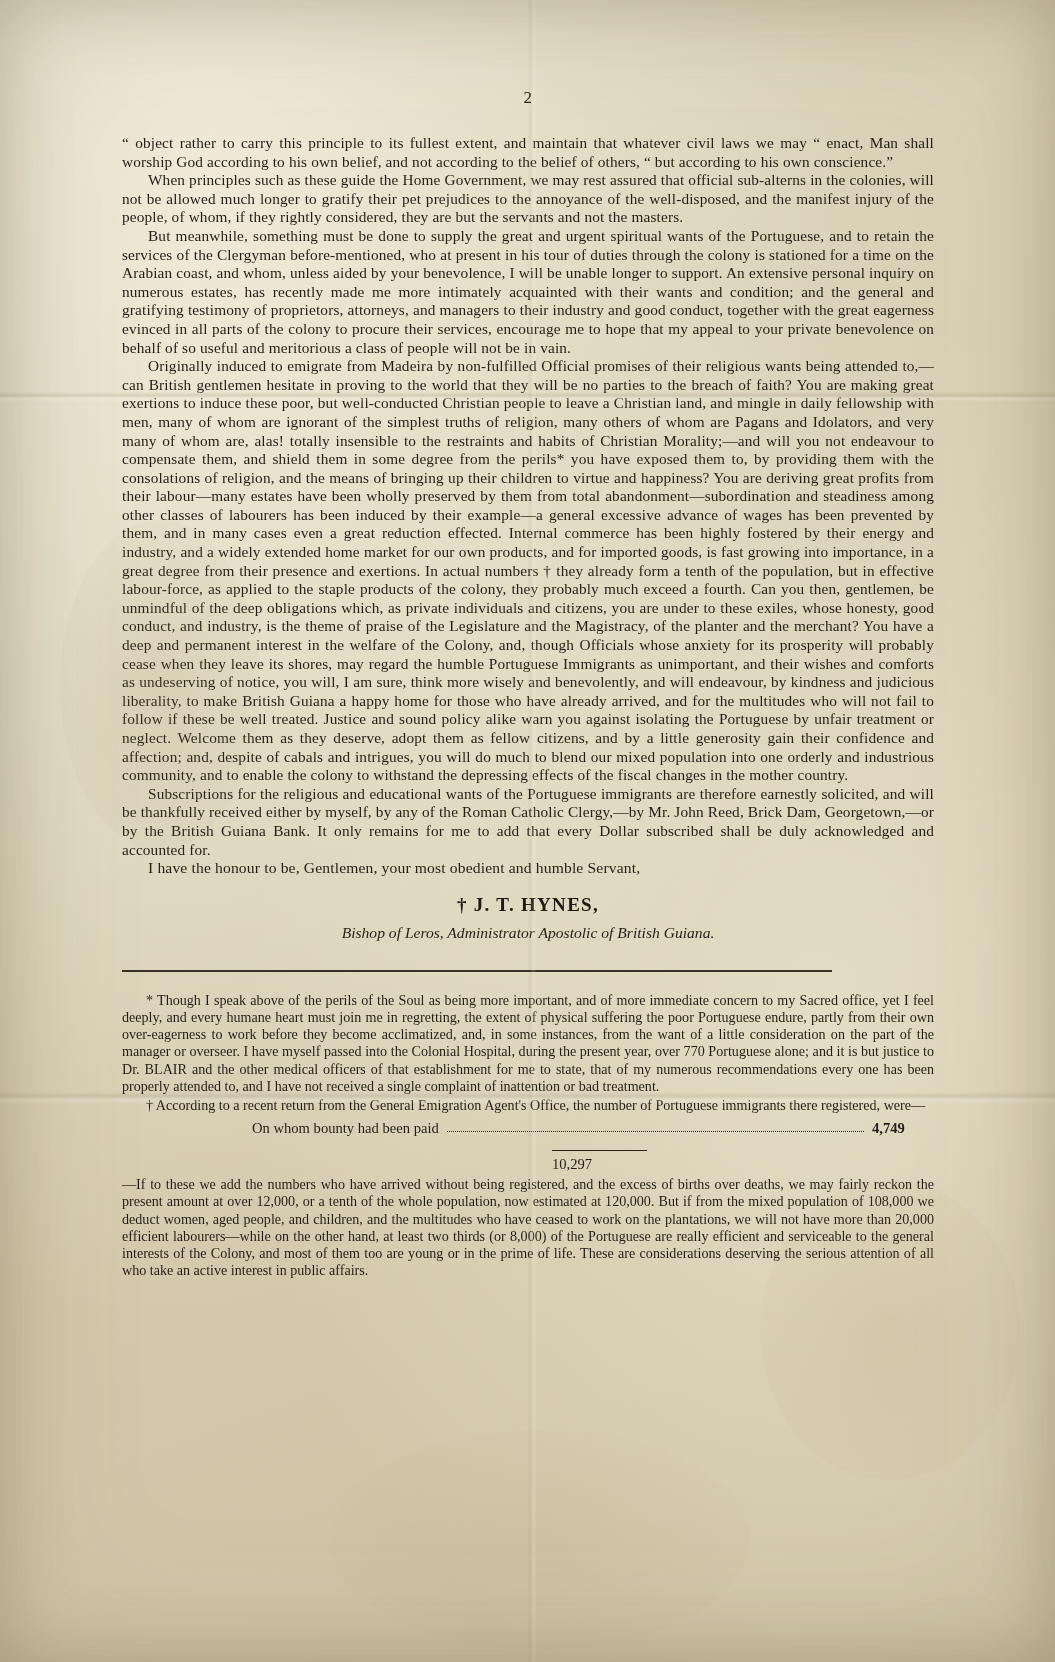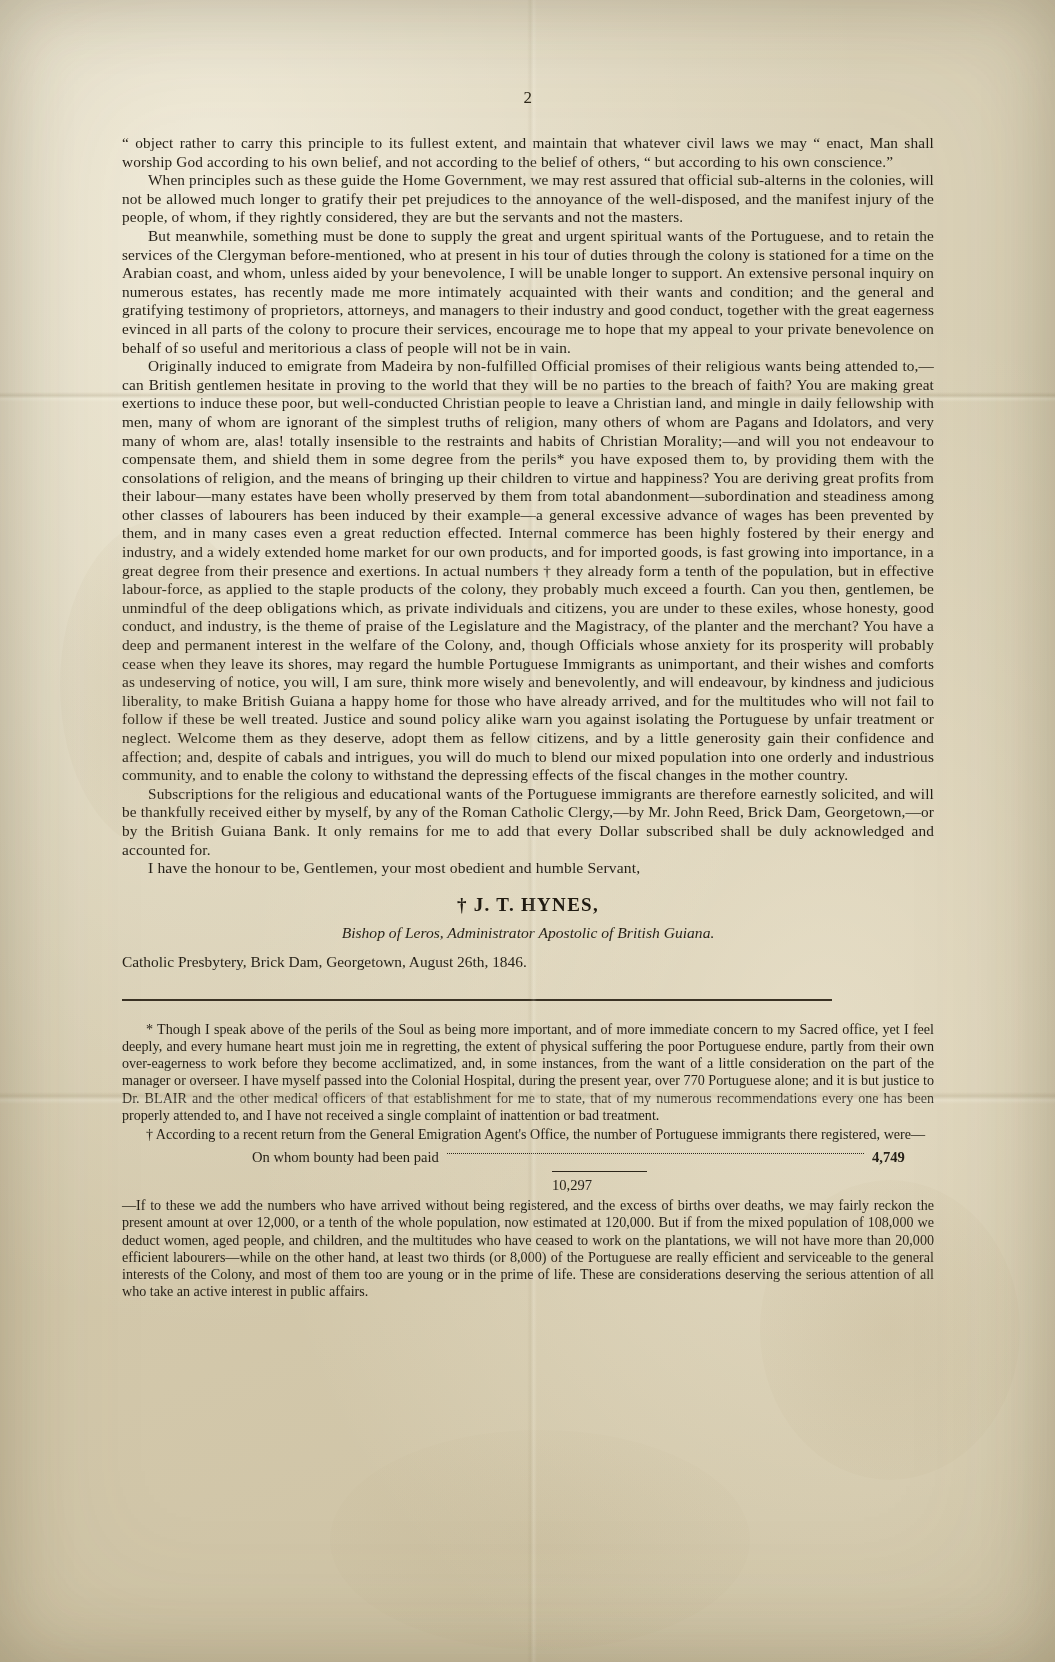--- a/index.html
+++ b/index.html
@@ -129,42 +129,42 @@
   .footnotes p.flush {
     text-indent: 0;
   }
   .tally {
     margin: 4px 0 2px 0;
     font-size: 14.6px;
     line-height: 20px;
   }
   .tally-row {
     display: flex;
-    align-items: center;
+    align-items: flex-end;
   }
   .tally-label {
     padding-left: 130px;
     white-space: nowrap;
   }
   .tally-dots {
     flex: 1;
     border-bottom: 1px dotted #2b2519;
     margin: 0 8px 4px 8px;
     min-width: 40px;
     position: relative;
     top: -2px;
   }
   .tally-value {
     width: 62px;
     text-align: left;
     white-space: nowrap;
     font-weight: bold;
   }
   .tally-total {
-    margin-top: 4px;
+    margin-top: 12px;
     padding-left: 430px;
   }
   .tally-total .line {
     width: 95px;
     border-top: 1px solid #2b2519;
     margin-bottom: 3px;
   }
 </style>
 </head>
 <body>
@@ -180,21 +180,20 @@
       <p>When principles such as these guide the Home Government, we may rest assured that official sub-alterns in the colonies, will not be allowed much longer to gratify their pet prejudices to the annoyance of the well-disposed, and the manifest injury of the people, of whom, if they rightly considered, they are but the servants and not the masters.</p>
       <p>But meanwhile, something must be done to supply the great and urgent spiritual wants of the Portuguese, and to retain the services of the Clergyman before-mentioned, who at present in his tour of duties through the colony is stationed for a time on the Arabian coast, and whom, unless aided by your benevolence, I will be unable longer to support. An extensive personal inquiry on numerous estates, has recently made me more intimately acquainted with their wants and condition; and the general and gratifying testimony of proprietors, attorneys, and managers to their industry and good conduct, together with the great eagerness evinced in all parts of the colony to procure their services, encourage me to hope that my appeal to your private benevolence on behalf of so useful and meritorious a class of people will not be in vain.</p>
       <p>Originally induced to emigrate from Madeira by non-fulfilled Official promises of their religious wants being attended to,—can British gentlemen hesitate in proving to the world that they will be no parties to the breach of faith? You are making great exertions to induce these poor, but well-conducted Christian people to leave a Christian land, and mingle in daily fellowship with men, many of whom are ignorant of the simplest truths of religion, many others of whom are Pagans and Idolators, and very many of whom are, alas! totally insensible to the restraints and habits of Christian Morality;—and will you not endeavour to compensate them, and shield them in some degree from the perils* you have exposed them to, by providing them with the consolations of religion, and the means of bringing up their children to virtue and happiness? You are deriving great profits from their labour—many estates have been wholly preserved by them from total abandonment—subordination and steadiness among other classes of labourers has been induced by their example—a general excessive advance of wages has been prevented by them, and in many cases even a great reduction effected. Internal commerce has been highly fostered by their energy and industry, and a widely extended home market for our own products, and for imported goods, is fast growing into importance, in a great degree from their presence and exertions. In actual numbers † they already form a tenth of the population, but in effective labour-force, as applied to the staple products of the colony, they probably much exceed a fourth. Can you then, gentlemen, be unmindful of the deep obligations which, as private individuals and citizens, you are under to these exiles, whose honesty, good conduct, and industry, is the theme of praise of the Legislature and the Magistracy, of the planter and the merchant? You have a deep and permanent interest in the welfare of the Colony, and, though Officials whose anxiety for its prosperity will probably cease when they leave its shores, may regard the humble Portuguese Immigrants as unimportant, and their wishes and comforts as undeserving of notice, you will, I am sure, think more wisely and benevolently, and will endeavour, by kindness and judicious liberality, to make British Guiana a happy home for those who have already arrived, and for the multitudes who will not fail to follow if these be well treated. Justice and sound policy alike warn you against isolating the Portuguese by unfair treatment or neglect. Welcome them as they deserve, adopt them as fellow citizens, and by a little generosity gain their confidence and affection; and, despite of cabals and intrigues, you will do much to blend our mixed population into one orderly and industrious community, and to enable the colony to withstand the depressing effects of the fiscal changes in the mother country.</p>
       <p>Subscriptions for the religious and educational wants of the Portuguese immigrants are therefore earnestly solicited, and will be thankfully received either by myself, by any of the Roman Catholic Clergy,—by Mr. John Reed, Brick Dam, Georgetown,—or by the British Guiana Bank. It only remains for me to add that every Dollar subscribed shall be duly acknowledged and accounted for.</p>
 
       <p class="closing">I have the honour to be, Gentlemen, your most obedient and humble Servant,</p>
     </div>
 
     <div class="signature">† J. T. HYNES,</div>
     <div class="sig-title">Bishop of Leros, Administrator Apostolic of British Guiana.</div>
-    <div class="sig-place">Catholic Presbytery, Brick Dam, Georgetown, August 26th, 1846.</div>
 
     <div class="rule"></div>
 
     <div class="footnotes">
       <p>* Though I speak above of the perils of the Soul as being more important, and of more immediate concern to my Sacred office, yet I feel deeply, and every humane heart must join me in regretting, the extent of physical suffering the poor Portuguese endure, partly from their own over-eagerness to work before they become acclimatized, and, in some instances, from the want of a little consideration on the part of the manager or overseer. I have myself passed into the Colonial Hospital, during the present year, over 770 Portuguese alone; and it is but justice to Dr. BLAIR and the other medical officers of that establishment for me to state, that of my numerous recommendations every one has been properly attended to, and I have not received a single complaint of inattention or bad treatment.</p>
       <p>† According to a recent return from the General Emigration Agent's Office, the number of Portuguese immigrants there registered, were—</p>
 
       <div class="tally">
         <div class="tally-row">
           <span class="tally-label">On whom bounty had been paid</span>

